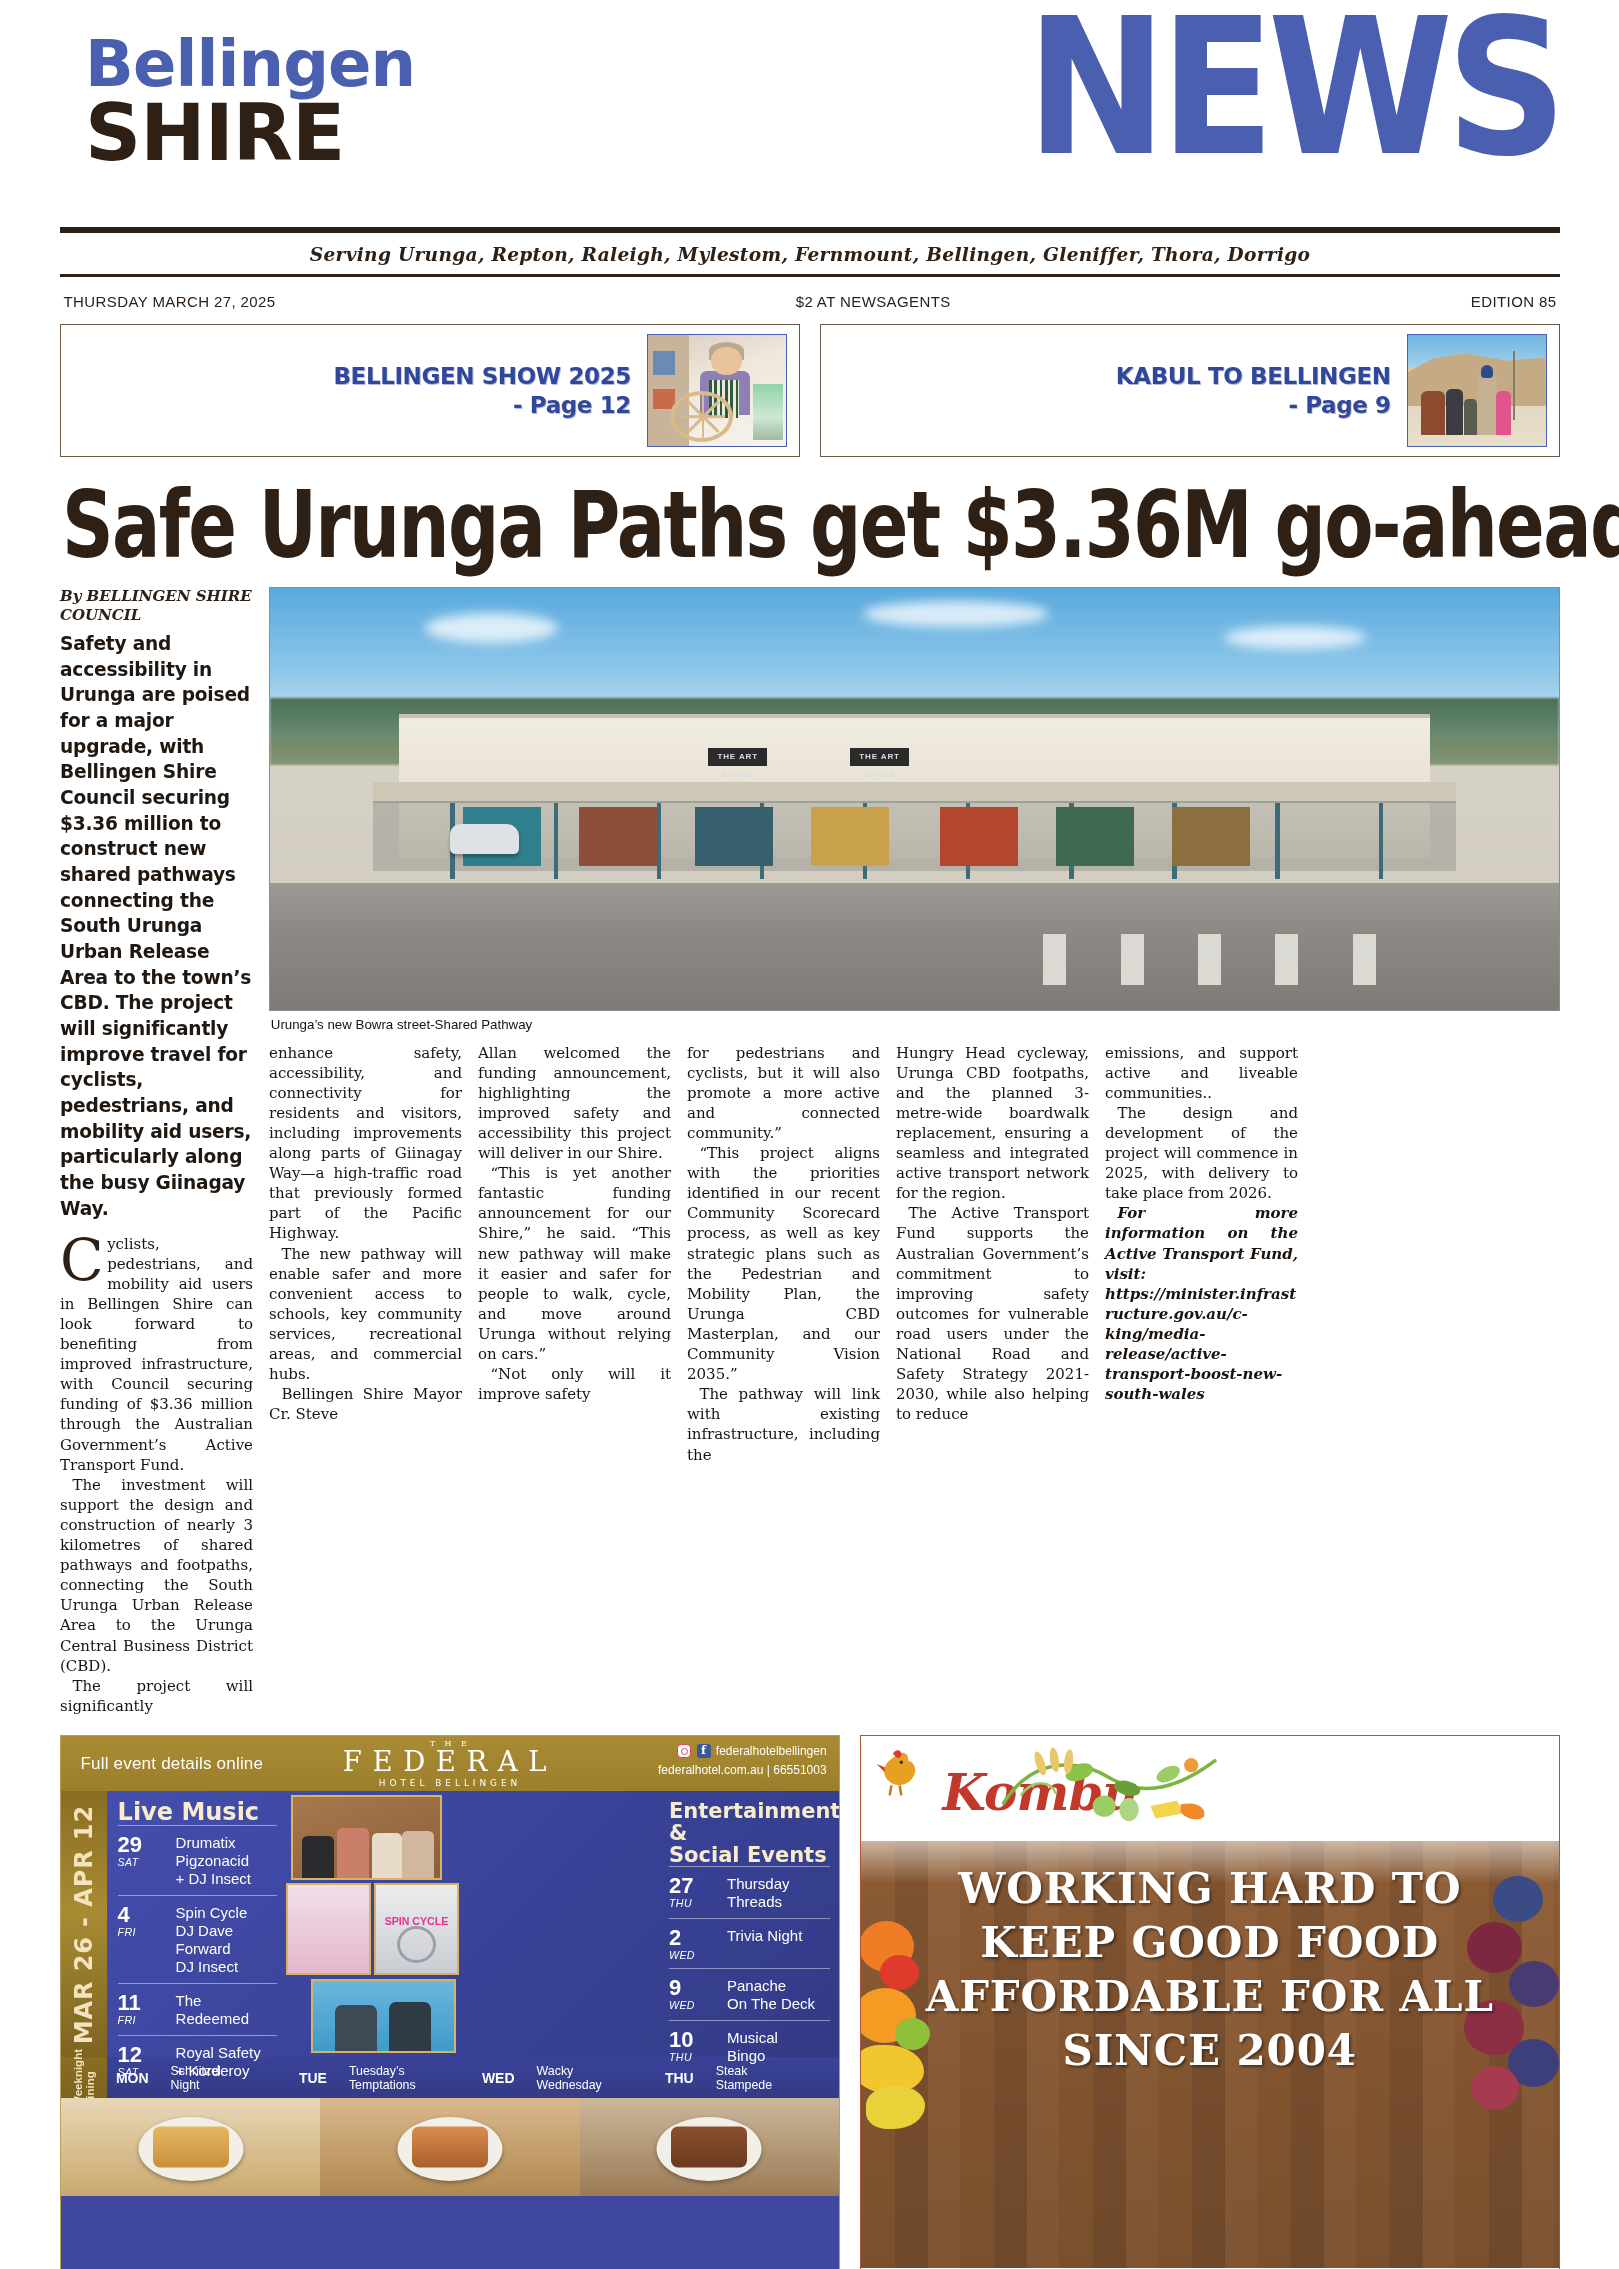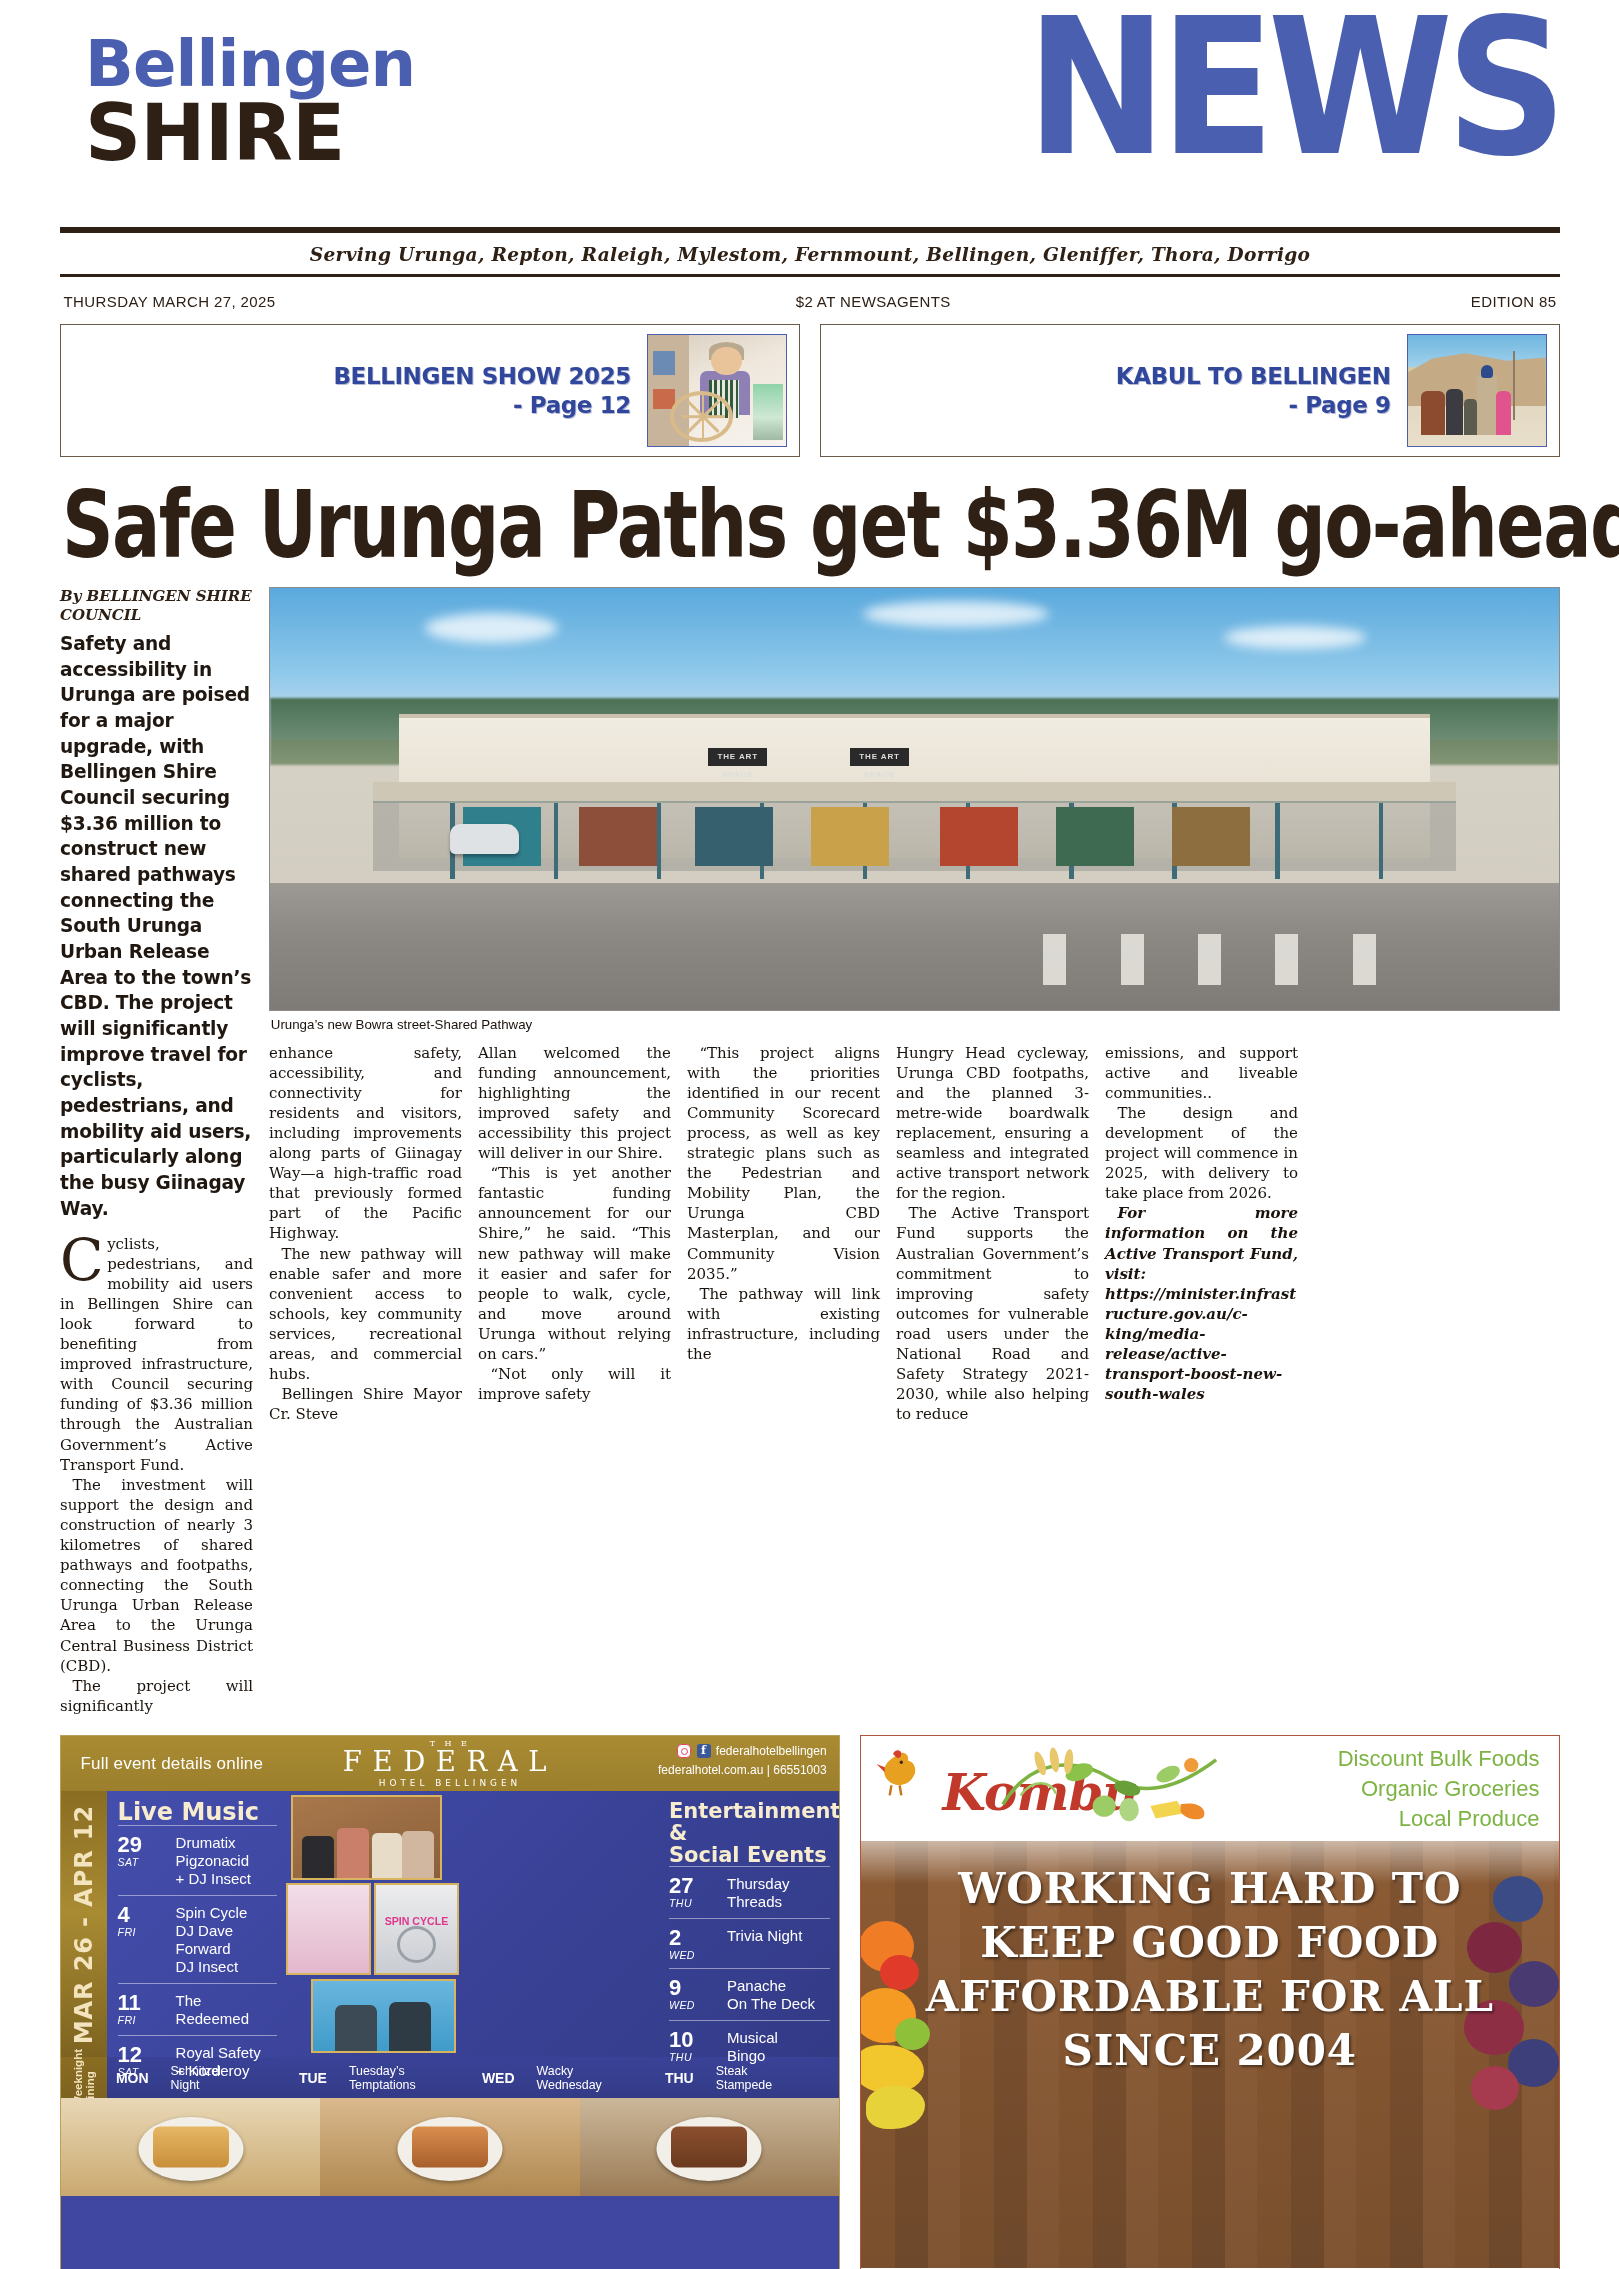--- a/index.html
+++ b/index.html
@@ -381,20 +381,21 @@
           <p class="noind">enhance safety, accessibility, and connectivity for residents and visitors, including improvements along parts of Giinagay Way—a high-traffic road that previously formed part of the Pacific Highway.</p>
           <p>The new pathway will enable safer and more convenient access to schools, key community services, recreational areas, and commercial hubs.</p>
           <p>Bellingen Shire Mayor Cr. Steve</p>
         </div>
         <div class="body-col">
           <p class="noind">Allan welcomed the funding announcement, highlighting the improved safety and accessibility this project will deliver in our Shire.</p>
           <p>“This is yet another fantastic funding announcement for our Shire,” he said. “This new pathway will make it easier and safer for people to walk, cycle, and move around Urunga without relying on cars.”</p>
           <p>“Not only will it improve safety</p>
         </div>
         <div class="body-col">
+          <p class="noind">for pedestrians and cyclists, but it will also promote a more active and connected community.”</p>
           <p>“This project aligns with the priorities identified in our recent Community Scorecard process, as well as key strategic plans such as the Pedestrian and Mobility Plan, the Urunga CBD Masterplan, and our Community Vision 2035.”</p>
           <p>The pathway will link with existing infrastructure, including the</p>
         </div>
         <div class="body-col">
           <p class="noind">Hungry Head cycleway, Urunga CBD footpaths, and the planned 3-metre-wide boardwalk replacement, ensuring a seamless and integrated active transport network for the region.</p>
           <p>The Active Transport Fund supports the Australian Government’s commitment to improving safety outcomes for vulnerable road users under the National Road and Safety Strategy 2021-2030, while also helping to reduce</p>
         </div>
         <div class="body-col">
           <p class="noind">emissions, and support active and liveable communities..</p>
           <p>The design and development of the project will commence in 2025, with delivery to take place from 2026.</p>
@@ -586,25 +587,20 @@
             <circle cx="222" cy="26" r="8" fill="#f09b3a"></circle>
             <ellipse cx="52" cy="24" rx="5" ry="14" fill="#e8c86a" transform="rotate(-18 52 24)"></ellipse>
             <ellipse cx="68" cy="20" rx="5" ry="14" fill="#e8c86a" transform="rotate(-8 68 20)"></ellipse>
             <ellipse cx="84" cy="22" rx="5" ry="14" fill="#e8c86a" transform="rotate(6 84 22)"></ellipse>
             <path d="M176 72 L206 66 L214 80 L182 86 Z" fill="#f2d44e"></path>
             <path d="M210 70 C228 66 240 74 236 84 C230 90 214 86 210 78 Z" fill="#ef8a2b"></path>
             <ellipse cx="124" cy="72" rx="13" ry="12" fill="#9ccc65"></ellipse>
             <ellipse cx="152" cy="76" rx="11" ry="13" fill="#aed581"></ellipse>
           </svg>
         </div>
-        <div class="k-taglines">
-          <div>Discount Bulk Foods</div>
-          <div>Organic Groceries</div>
-          <div>Local Produce</div>
-        </div>
       </div>
 
       <div class="k-banner">
         <div class="k-headline" style="white-space:pre-line">WORKING HARD TO
 KEEP GOOD FOOD
 AFFORDABLE FOR ALL
 SINCE 2004</div>
         <div class="k-left-veg">
           <div class="veg" style="left:5.3px;top:8.9px;width:55px;height:51px;background:#f07c26"></div>
           <div class="veg" style="left:26.6px;top:43px;width:39px;height:35px;background:#e03a2a"></div>

